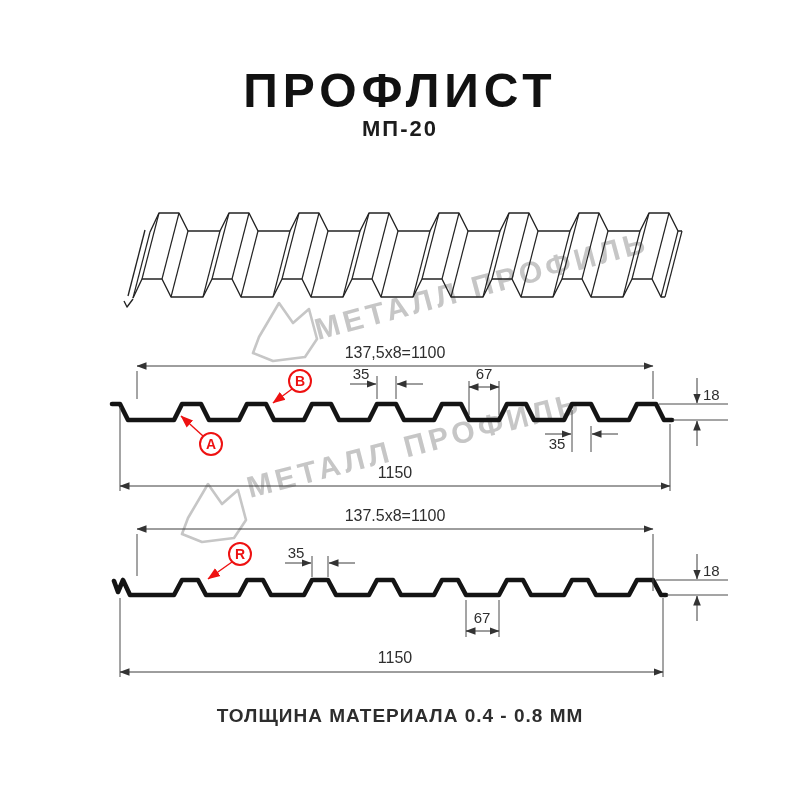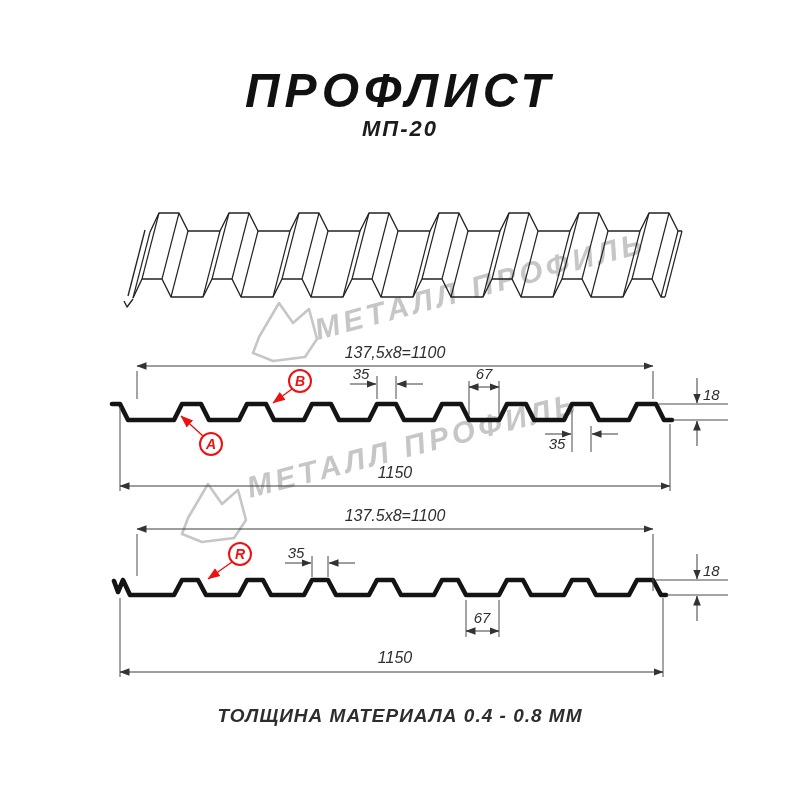--- a/index.html
+++ b/index.html
@@ -1,16 +1,16 @@
 <!DOCTYPE html>
 <html><head>
 <meta charset="utf-8">
 <style>
   html,body{margin:0;padding:0;background:#ffffff;}
-  .page{width:800px;height:800px;position:relative;background:#fff;overflow:hidden;font-style:italic;}
+  .page{width:800px;height:800px;position:relative;background:#fff;overflow:hidden;}
   svg{display:block;}
   text{font-family:"Liberation Sans", sans-serif;}
   .title-text{font-size:48px;font-weight:bold;letter-spacing:5px;fill:#111;text-anchor:middle;}
   .subtitle-text{font-size:22px;font-weight:bold;letter-spacing:2px;fill:#1c1c1c;text-anchor:middle;}
   .footer-text{font-size:19px;font-weight:600;letter-spacing:1px;fill:#2d2d2d;text-anchor:middle;}
   .profile{stroke:#141414;stroke-width:4.6;fill:none;stroke-linejoin:round;stroke-linecap:round;}
   .sheet3d{stroke:#232323;stroke-width:1.35;fill:none;stroke-linejoin:round;}
   #g3d-connectors line{stroke:#232323;stroke-width:1.2;}
   .ext-line{stroke:#4a4a4a;stroke-width:1;}
   .dim-line{stroke:#3d3d3d;stroke-width:1;fill:none;}

